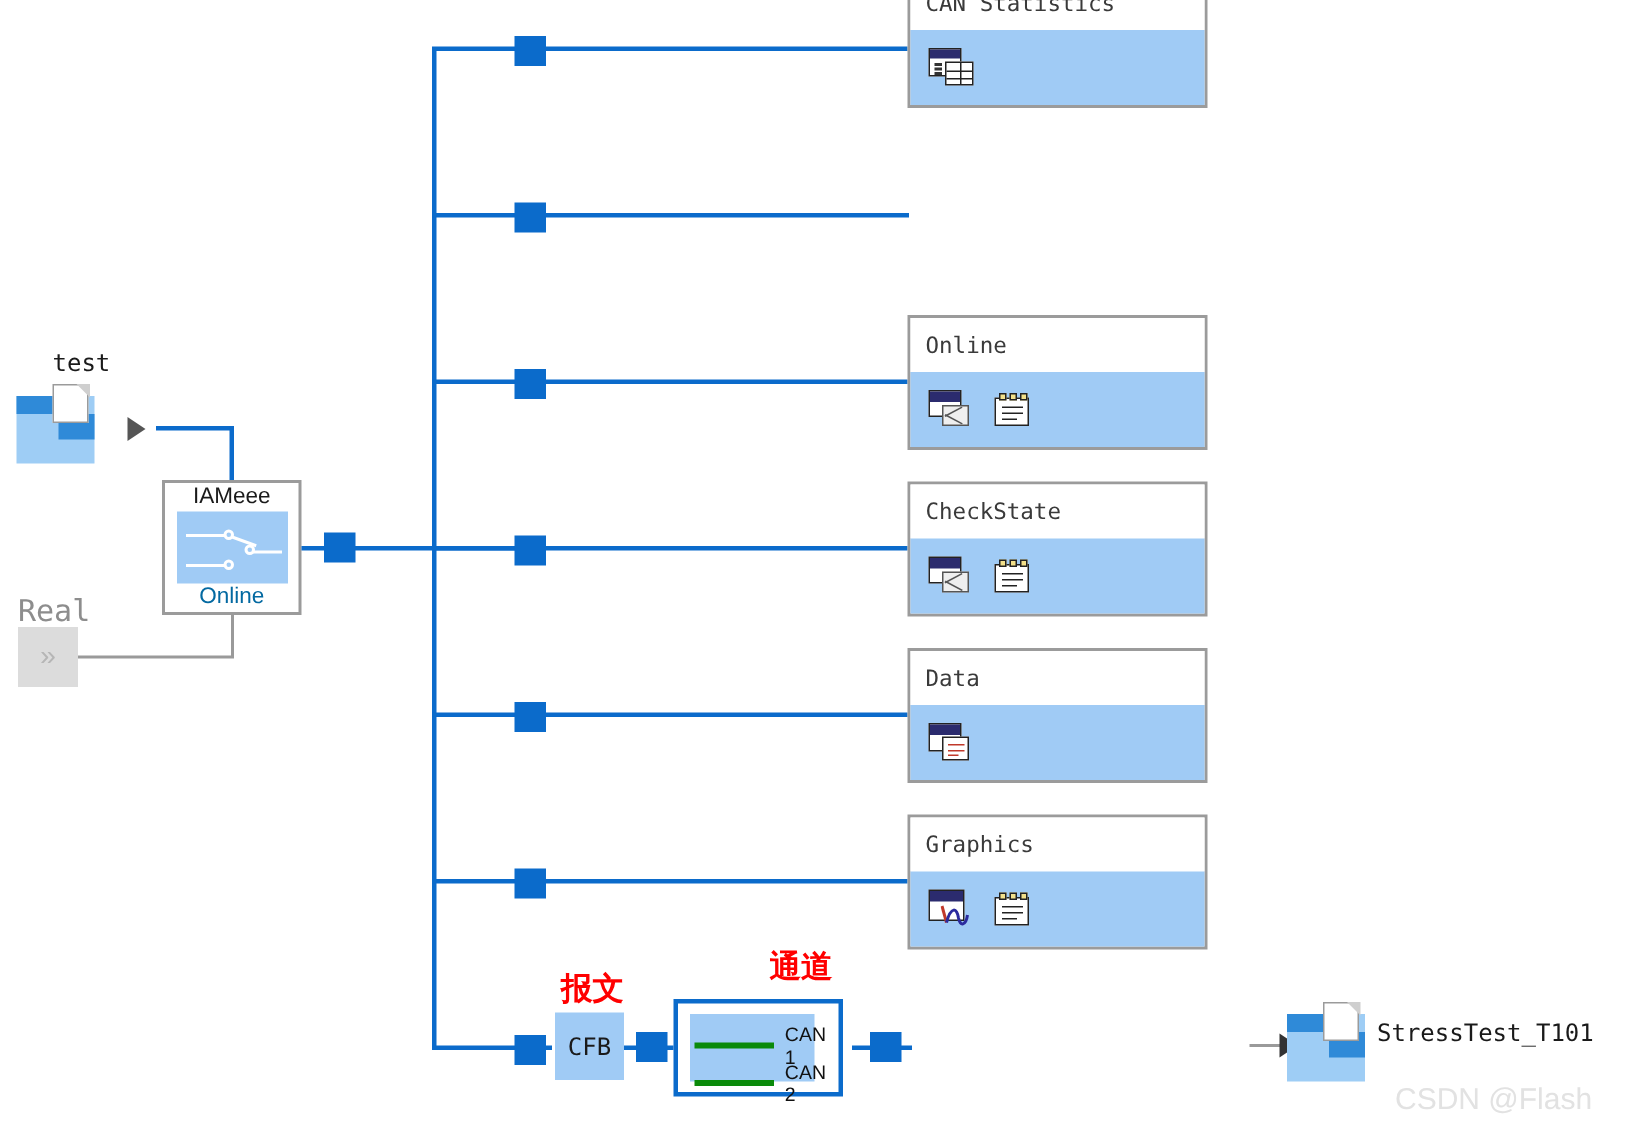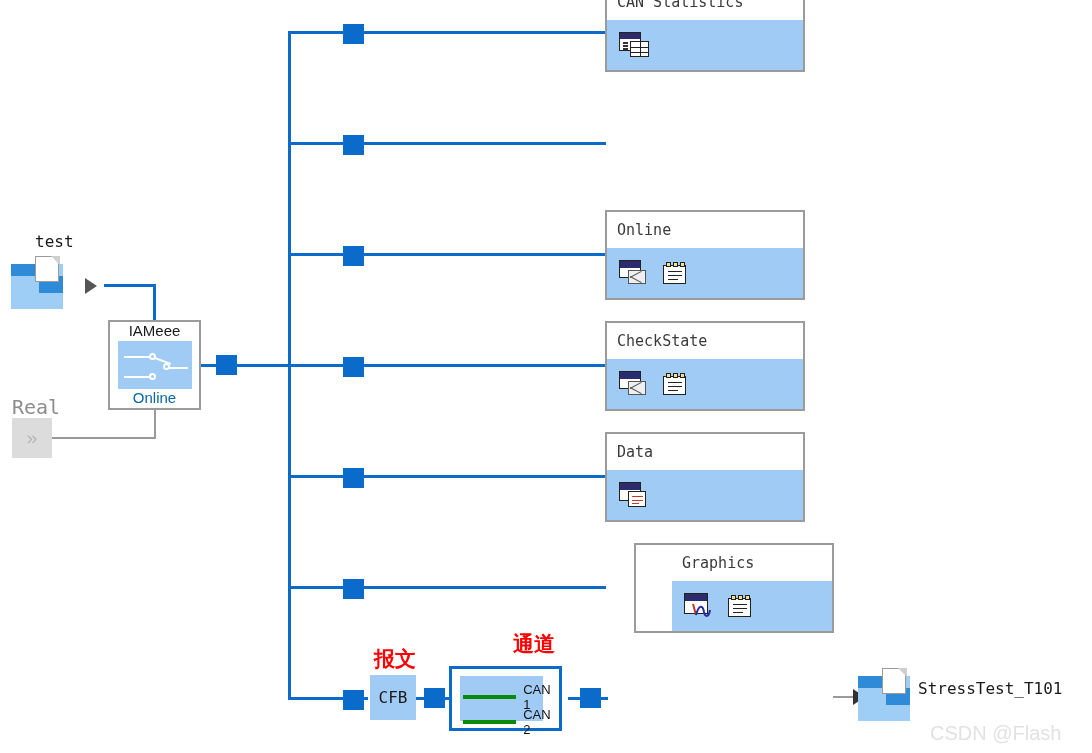--- a/index.html
+++ b/index.html
@@ -286,21 +286,21 @@
           </span>
         <span class="doc">
           <span class="ln" style="top:4px;width:11px;"></span>
           <span class="ln" style="top:8px;width:11px;"></span>
           <span class="ln" style="top:11px;width:7px;"></span>
         </span>
       </span>
     </div>
   </div>
 
-  <div class="panel" style="left:634px;top:543px;padding-left:36px;">
+  <div class="panel" style="left:605px;top:543px;">
     <div class="panel-title">Graphics</div>
     <div class="panel-body">
       <span class="ico icon-wingraph">
         <span class="w">
             <span class="tb"></span>
           </span>
         <svg class="wave" width="22" height="17" viewBox="0 0 22 17">
           <path d="M1 2 L4 13" stroke="#c0392b" stroke-width="2" fill="none"></path>
           <path d="M4 13 C7 2, 11 3, 12 10 C13 16, 17 15, 18 8" stroke="#2b2b9e" stroke-width="2" fill="none"></path>
         </svg>

